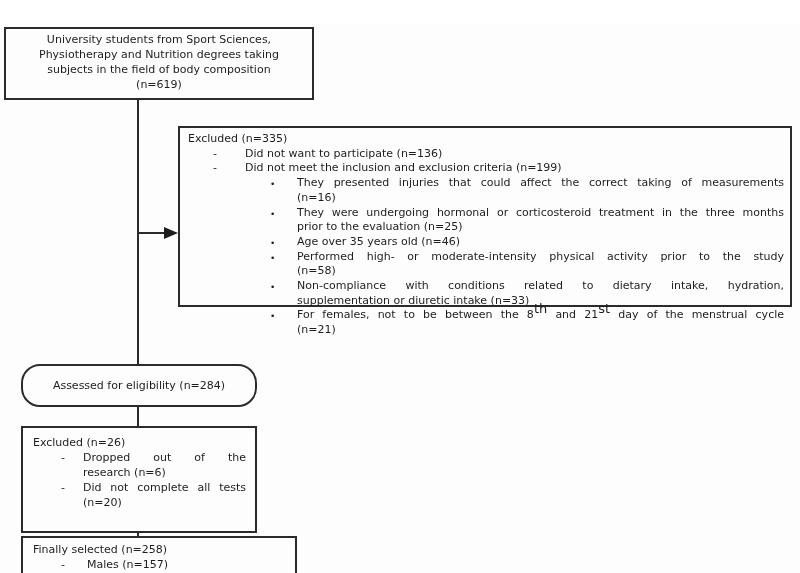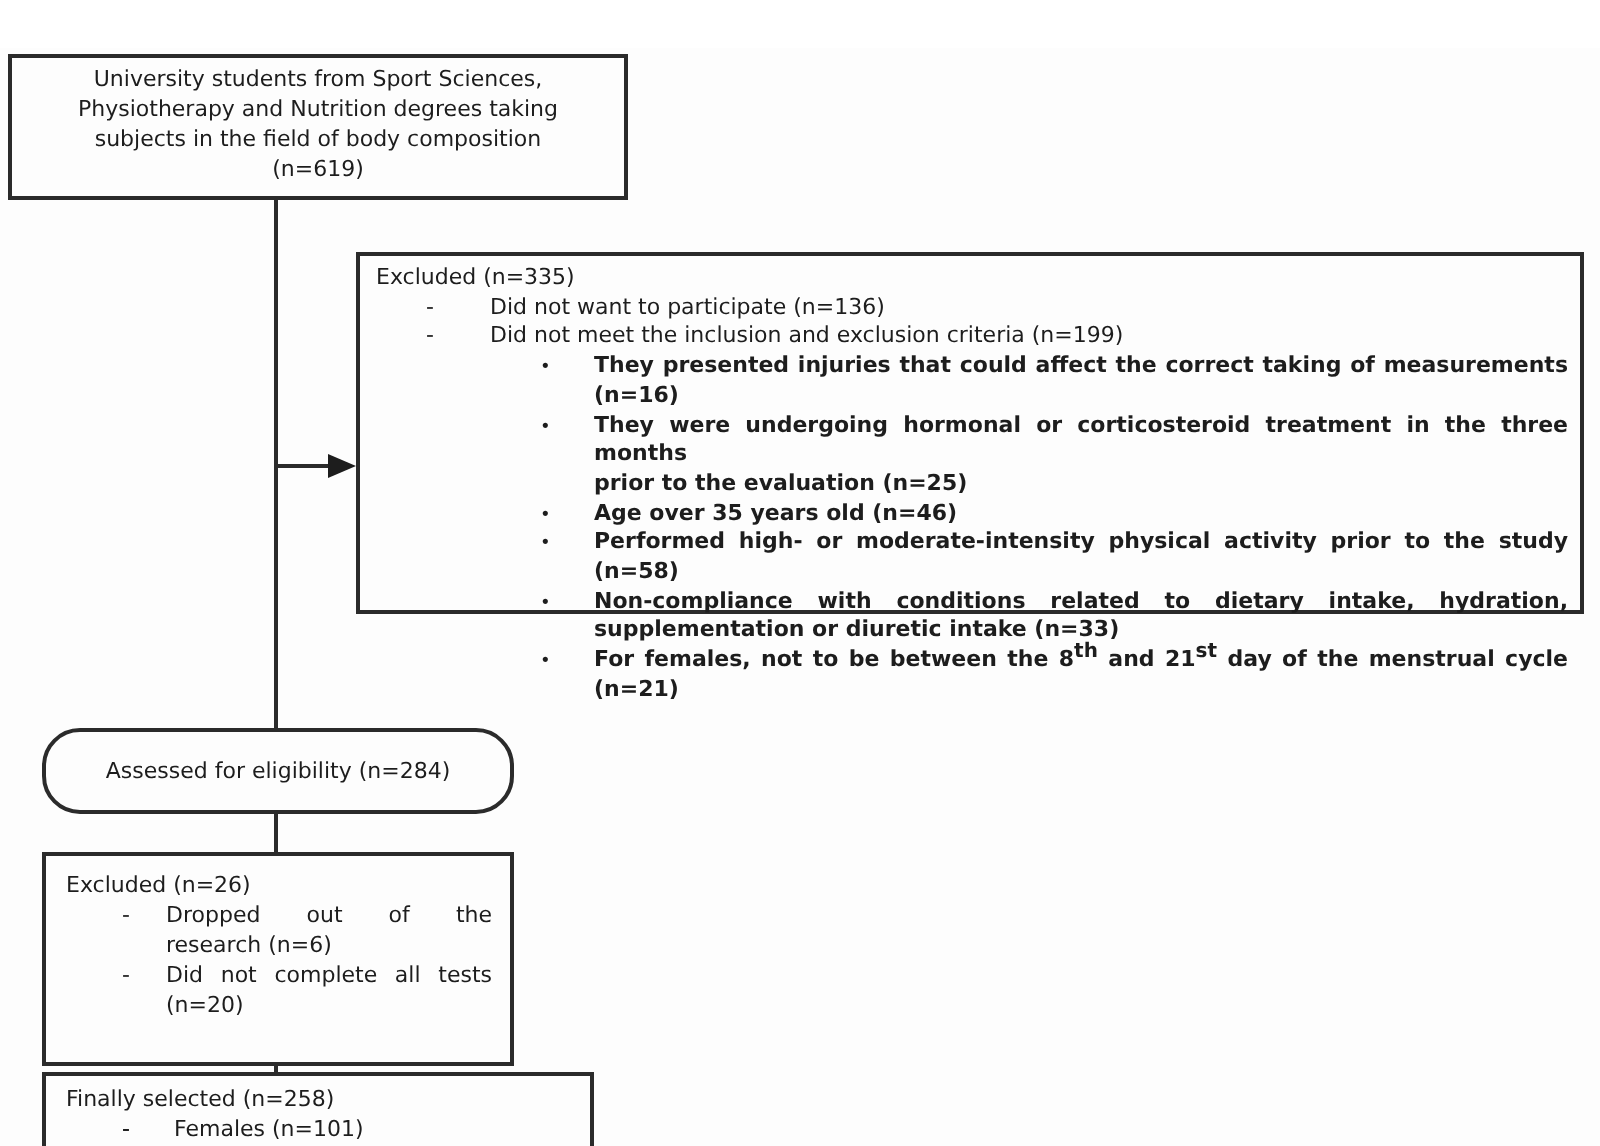--- a/index.html
+++ b/index.html
@@ -18,31 +18,31 @@
   }
   
   #population-box{left:4px;top:3px;width:310px;height:73px;text-align:center;padding-top:3px;line-height:15px;}
   
   #excluded-box{left:178px;top:102px;width:614px;height:181px;padding:4px 6px 0 8px;line-height:14.7px;}
   .row{position:relative;}
   .mk{position:absolute;top:0;}
   .mk-dash-lg{left:25px;}
   .mk-bullet{left:82px;font-size:9px;top:1px;}
   .txt-dash-lg{margin-left:57px;}
-  .txt-bullet{margin-left:109px;font-weight:bold;}
+  .txt-bullet{margin-left:109px;}
   
   #assessed-box{left:21px;top:340px;width:236px;height:43px;line-height:39px;text-align:center;border-radius:19px;}
   #dropout-box{left:21px;top:402px;width:236px;height:107px;padding:7px 9px 0 10px;line-height:15px;}
   #final-box{left:21px;top:512px;width:276px;height:58px;padding:4px 9px 0 10px;line-height:15px;}
   .mk-dash-sm{left:28px;}
   .txt-dash-sm{margin-left:50px;}
   .txt-dash-fin{margin-left:54px;}
   
   .jl{text-align:justify;text-align-last:justify;}
-  sup{font-size:10px;vertical-align:super;line-height:0;}
+  sup{font-size:13px;vertical-align:super;line-height:0;}
 </style>
 </head>
 <body>
 
 <div id="canvas">
 
   <div class="vline" style="left:137px;top:76px;height:265px;"></div>
   <div class="hline" style="left:139px;top:208px;width:26px;"></div>
   <div class="arrowhead" style="left:164px;top:203px;"></div>
   <div class="vline" style="left:137px;top:383px;height:19px;"></div>
@@ -134,20 +134,21 @@
         <div class="jl">Did not complete all tests</div>
         <div>(n=20)</div>
       </div>
     </div>
   </div>
 
   <div class="box" id="final-box">
     <div class="row">Finally selected (n=258)</div>
     <div class="row">
       <span class="mk mk-dash-sm">-</span>
+      <div class="txt-dash-fin">Males (n=157)</div>
     </div>
     <div class="row">
       <span class="mk mk-dash-sm">-</span>
       <div class="txt-dash-fin">Females (n=101)</div>
     </div>
   </div>
 
 </div>
 
 </body></html>

